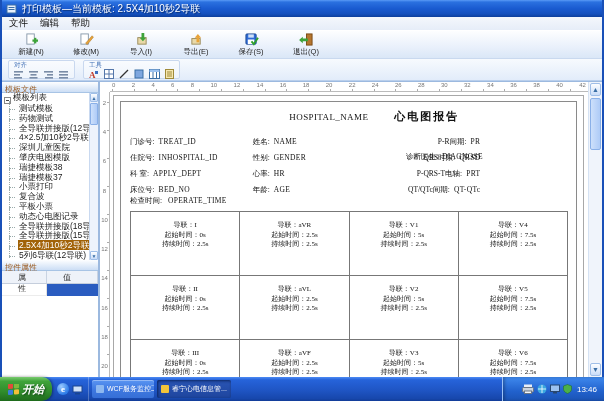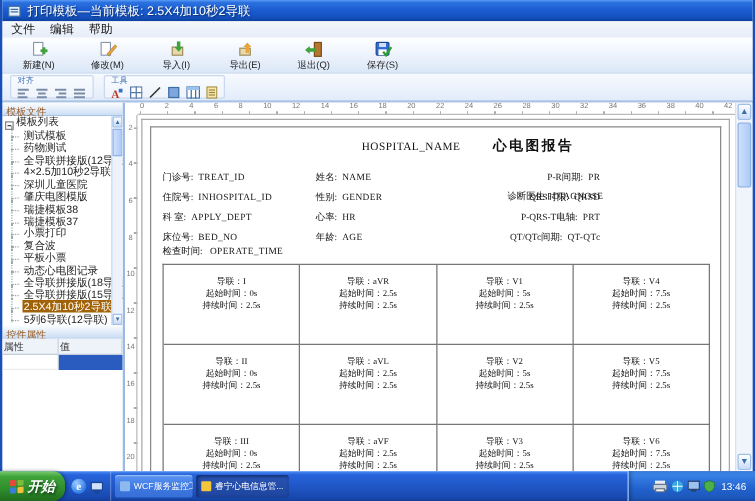--- a/index.html
+++ b/index.html
@@ -52,21 +52,21 @@
   .tree-item.selected span{background:#a16207;color:#fff}
   .tree-scroll{position:absolute;right:0;top:0;bottom:0;width:9px;background:#EDF3FC;border-left:1px solid #C9D9F0}
   .tsbtn{height:9px;background:linear-gradient(180deg,#FDFEFF,#C9DCF8);border:1px solid #9FBEE8;border-radius:1px;
          font-size:5px;color:#3A6EA5;text-align:center;line-height:8px}
   .tsbtn.bottom{position:absolute;bottom:0;left:0;right:0}
   .tthumb{position:absolute;top:10px;left:0;right:0;height:22px;background:linear-gradient(90deg,#CDE0FB,#AECBF7);
           border:1px solid #8AB0E8;border-radius:1px}
 
   .propgrid{height:106px;flex:none;background:#fff;font-size:8px}
   .pg-head{display:flex;height:13px;background:#EEF2F9;border-bottom:1px solid #C5CEDC}
-  .pg-head div{padding:1px 1px;color:#333;border-right:1px solid #C9D3E2}
+  .pg-head div{padding:1px 16px;color:#333;border-right:1px solid #C9D3E2}
   .pg-c1{width:45px}.pg-c2{flex:1}
   .pg-row{display:flex;height:12px}
   .pg-row .pg-c1{border-right:1px solid #E2E2E2;border-bottom:1px solid #ECECEC}
   .pg-row .pg-c2{background:#2A5CC0}
 
   
   .main{flex:1;position:relative;background:#fff;overflow:hidden}
   .hruler{position:absolute;left:10px;top:0;right:14px;height:10px;background:#fff;border-bottom:1px solid #bbb;
           display:flex;justify-content:space-between;font-size:6px;color:#777;padding:0 2px;
           background-image:repeating-linear-gradient(90deg,#aaa 0 1px,transparent 1px 21.8px);
@@ -167,33 +167,33 @@
     </div>
     <div class="tbtn">
       <svg viewBox="0 0 16 14">
         <rect x="3" y="6" width="9" height="6" fill="#E9D9A8" stroke="#9A8A5A"></rect>
         <polygon points="9.5,1 6,5 8,5 8,10 11,10 11,5 13,5" fill="#E8A33A"></polygon>
       </svg>
       <span>导出(E)</span>
     </div>
     <div class="tbtn">
       <svg viewBox="0 0 16 14">
-        <rect x="8" y="1" width="6" height="12" fill="#B5762F" stroke="#7A4A14"></rect>
-        <polygon points="7,4 7,6 1.5,6 1.5,9 7,9 7,11 11,7.5" fill="#3DA33A" transform="translate(11,15) scale(-1,-1)"></polygon>
-      </svg>
-      <span>退出(Q)</span>
-    </div>
-    <div class="tbtn">
-      <svg viewBox="0 0 16 14">
         <rect x="2" y="1" width="11" height="11" rx="1" fill="#2E6BD6" stroke="#1A458F"></rect>
         <rect x="4.5" y="1.5" width="6" height="3.5" fill="#CFE0F8"></rect>
           <rect x="4" y="7" width="7" height="5" fill="#fff"></rect>
         <polyline points="8,9 10.5,12 15,5" fill="none" stroke="#2FA02B" stroke-width="2"></polyline>
       </svg>
       <span>保存(S)</span>
+    </div>
+    <div class="tbtn">
+      <svg viewBox="0 0 16 14">
+        <rect x="8" y="1" width="6" height="12" fill="#B5762F" stroke="#7A4A14"></rect>
+        <polygon points="7,4 7,6 1.5,6 1.5,9 7,9 7,11 11,7.5" fill="#3DA33A" transform="translate(11,15) scale(-1,-1)"></polygon>
+      </svg>
+      <span>退出(Q)</span>
     </div>
   </div>
 
   <div class="toolbar2">
     <div class="tgroup">
       <div class="tgroup-title">对齐</div>
       <div class="tgroup-icons">
         <svg width="10" height="9">
             <rect y="1" width="9" height="1.6" fill="#7A8CA6"></rect>
             <rect y="4" width="6" height="1.6" fill="#7A8CA6"></rect>

